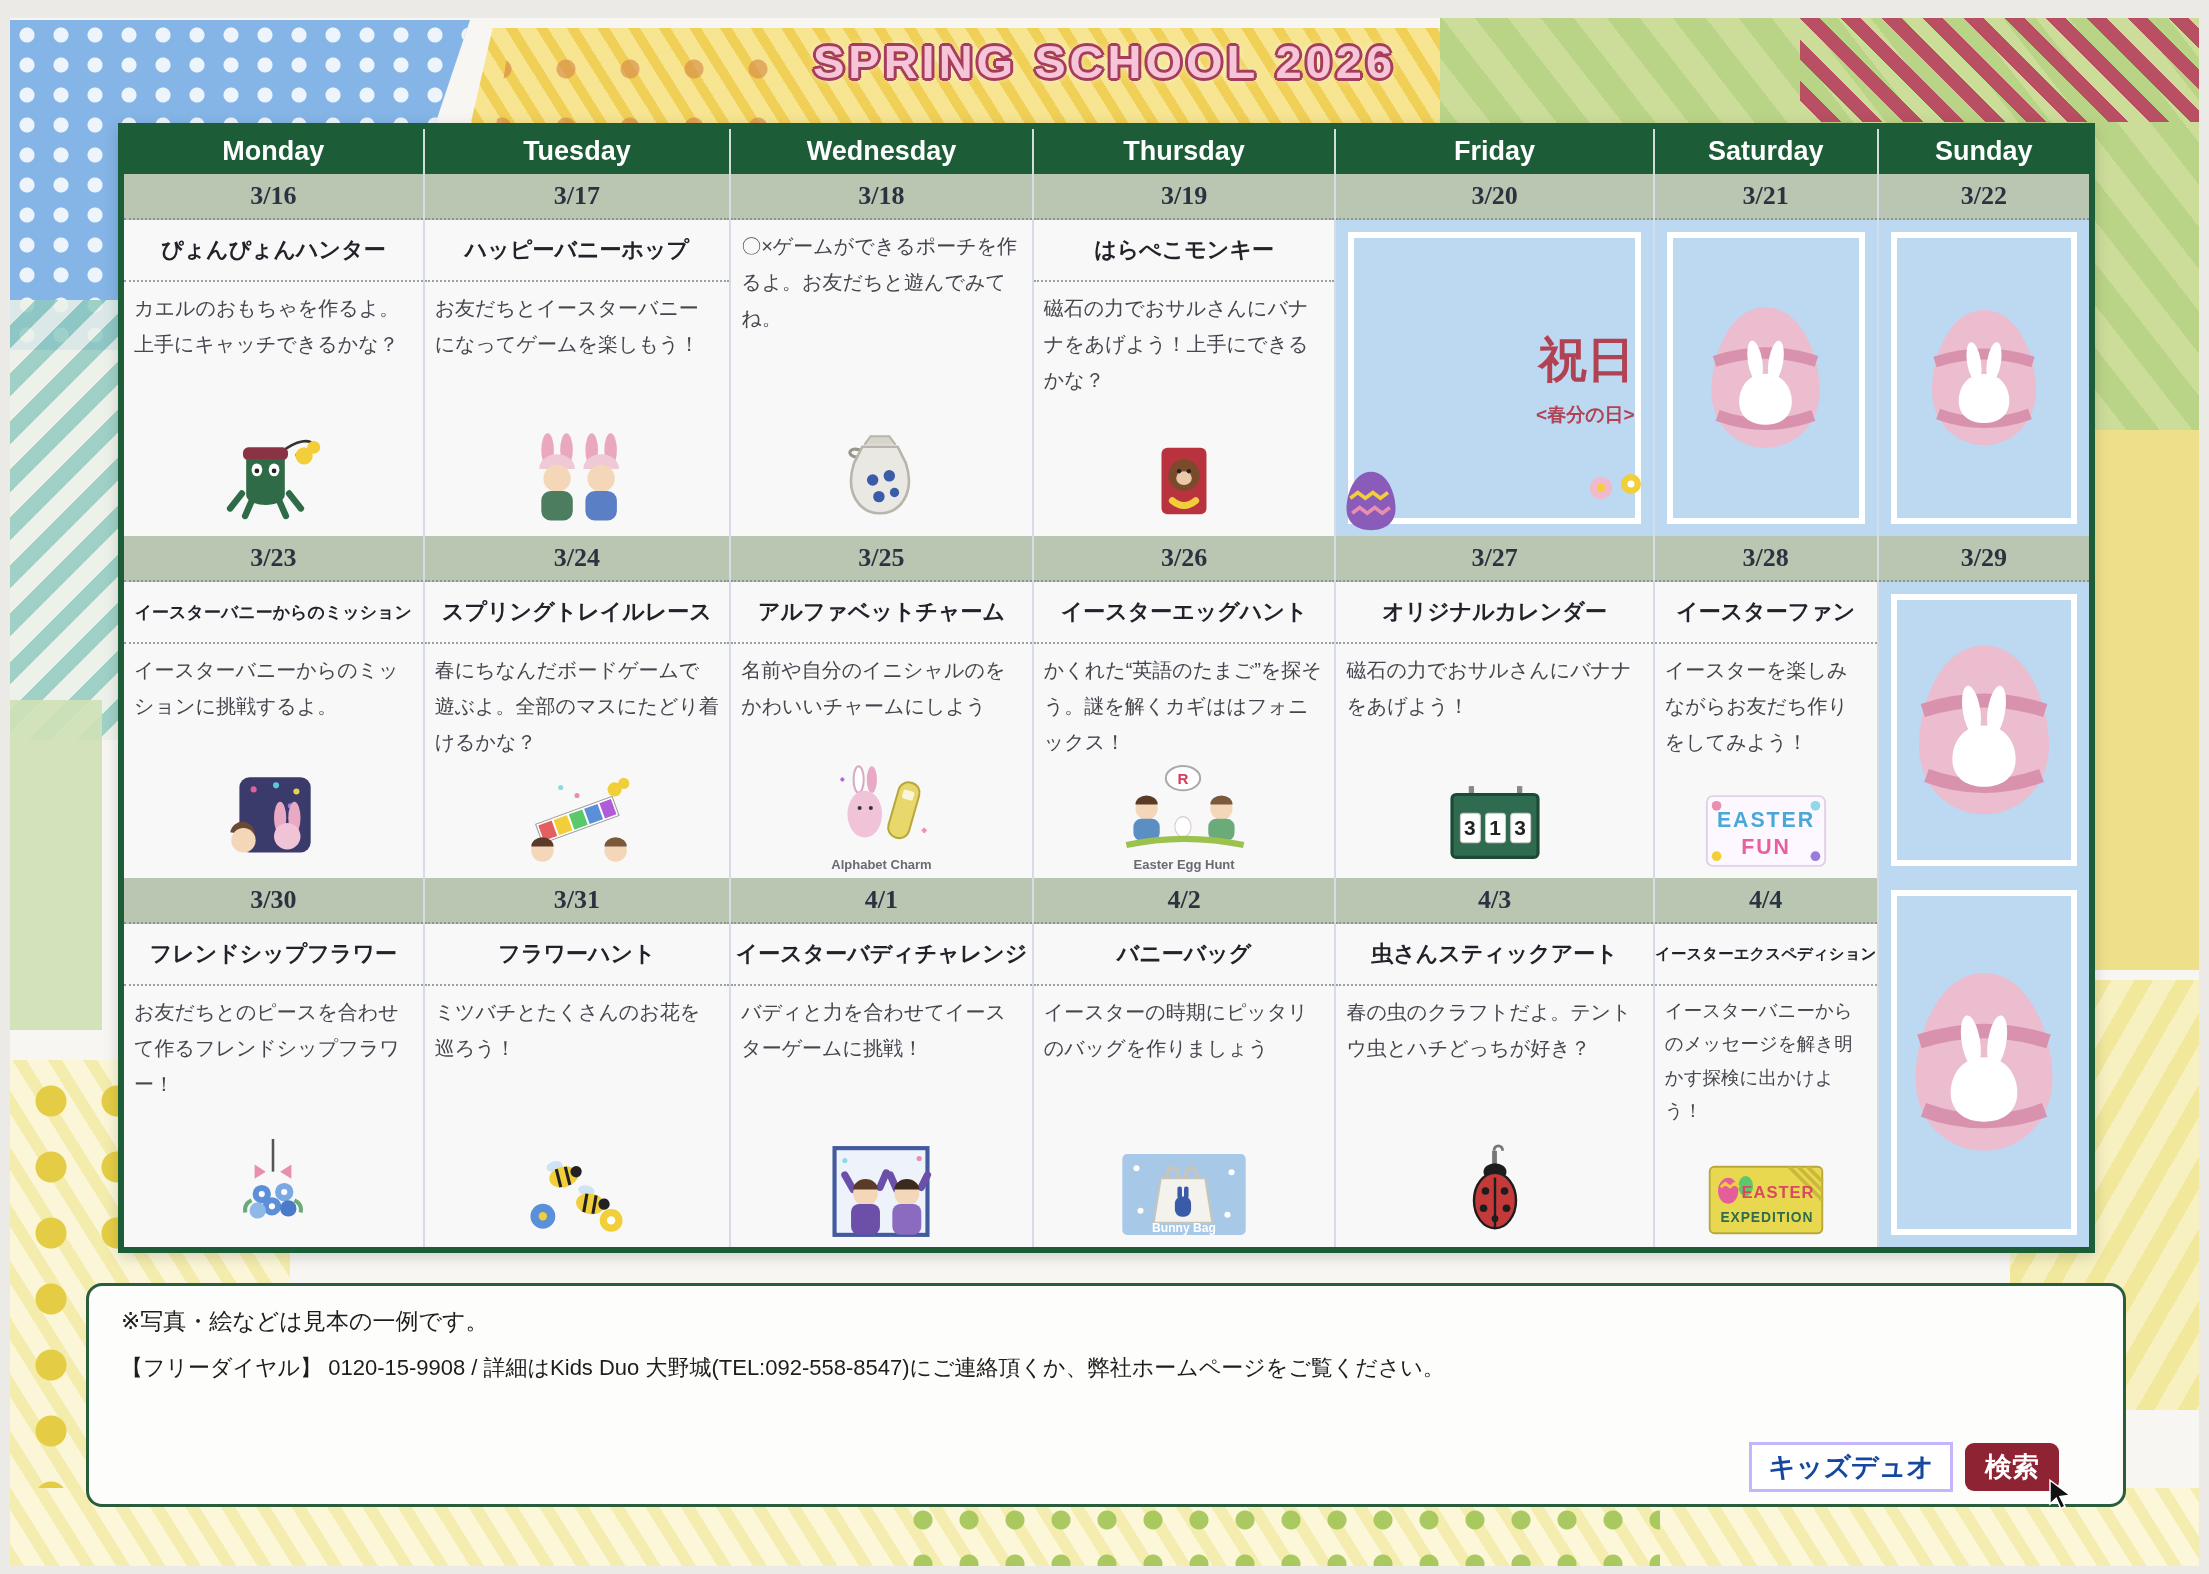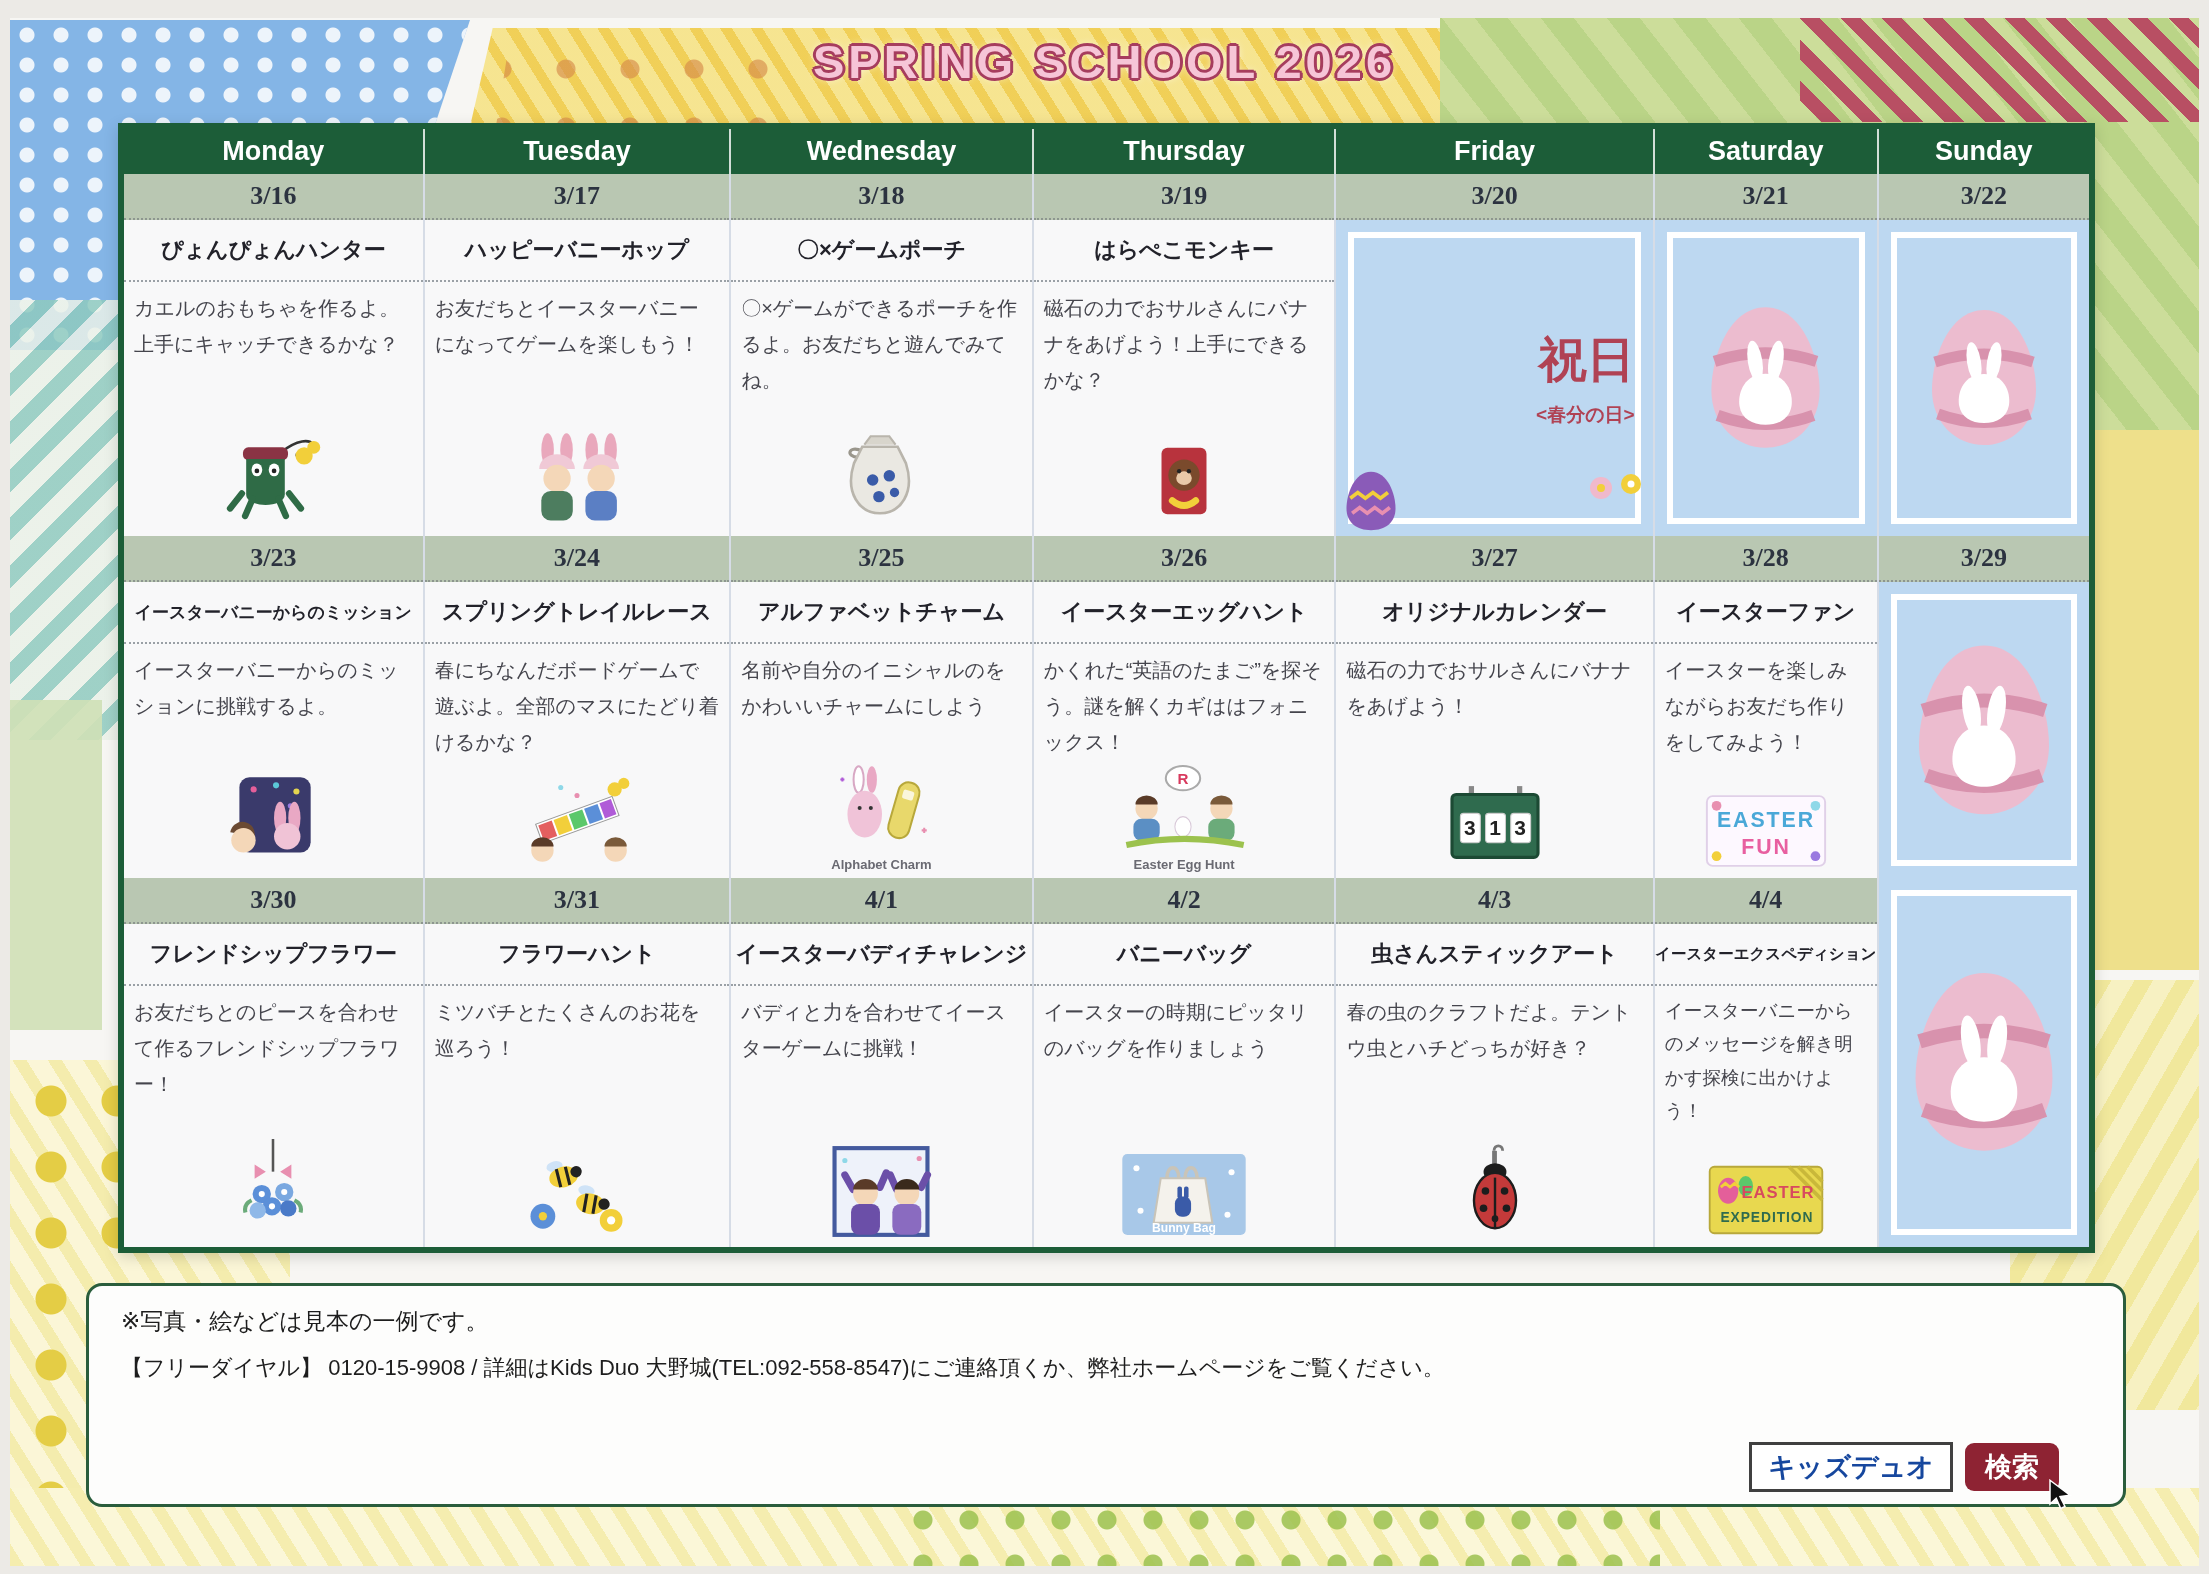--- a/index.html
+++ b/index.html
@@ -79,21 +79,21 @@
   .holiday-sub{font-size:19px;font-weight:bold;color:#b04254;}
   .hdec-egg{position:absolute;left:6px;bottom:2px;width:58px;height:66px;}
   .hdec-flowers{position:absolute;right:4px;bottom:28px;width:64px;height:40px;}
 
   
   .footer{position:absolute;left:86px;top:1283px;width:2040px;height:224px;background:#fdfdfc;
     border:3px solid #2a5d3c;border-radius:16px;z-index:3;box-sizing:border-box;padding:20px 32px;}
   .note{font-size:23px;color:#1d1d1d;margin-bottom:16px;}
   .contact{font-size:22px;color:#1d1d1d;}
   .search-row{position:absolute;right:64px;bottom:12px;display:flex;align-items:center;gap:12px;}
-  .brand-box{color:#16479e;border:3px solid #404040;background:#fff;font-weight:bold;font-size:27px;
+  .brand-box{color:#16479e;border:3px solid #c4b5fd;background:#fff;font-weight:bold;font-size:27px;
     padding:4px 16px;}
   .search-btn{position:relative;background:#8e2333;color:#fff;font-weight:bold;font-size:27px;
     padding:6px 20px;border-radius:9px;border:none;cursor:pointer;font-family:inherit;}
   .cursor-arrow{position:absolute;right:-16px;bottom:-18px;width:30px;height:30px;}
 
   svg{display:block;}
 </style>
 </head>
 <body>
 
@@ -182,21 +182,20 @@
               <circle cx="83" cy="45" r="13" fill="#f4d7b8"></circle>
               <rect x="68" y="57" width="30" height="28" rx="9" fill="#5b7fc4"></rect>
             </svg>
           </div>
         </div>
       </div>
 
       <div class="cell">
         <div class="date-bar">3/18</div>
         <div class="cell-body">
-          <div class="act-title">〇×ゲームポーチ</div>
           <div class="act-desc">〇×ゲームができるポーチを作るよ。お友だちと遊んでみてね。</div>
           <div class="act-img">
             <svg viewBox="0 0 100 92" width="104" height="96">
               <path d="M32 18 C18 12 16 24 28 24" fill="none" stroke="#9a968c" stroke-width="3"></path>
               <path d="M34 12 l6 -8 h18 l6 8" fill="#d8d5cc" stroke="#b9b5ac" stroke-width="2"></path>
               <path d="M32 14 h34 l8 16 c9 28 -5 48 -25 48 c-20 0 -34 -20 -25 -48 Z" fill="#eae8e2" stroke="#b9b5ac" stroke-width="2.5"></path>
               <circle cx="42" cy="46" r="5.5" fill="#3a5ba8"></circle>
                 <circle cx="58" cy="42" r="5.5" fill="#3a5ba8"></circle>
               <circle cx="48" cy="62" r="5.5" fill="#3a5ba8"></circle>
                 <circle cx="63" cy="58" r="4.5" fill="#3a5ba8"></circle>

